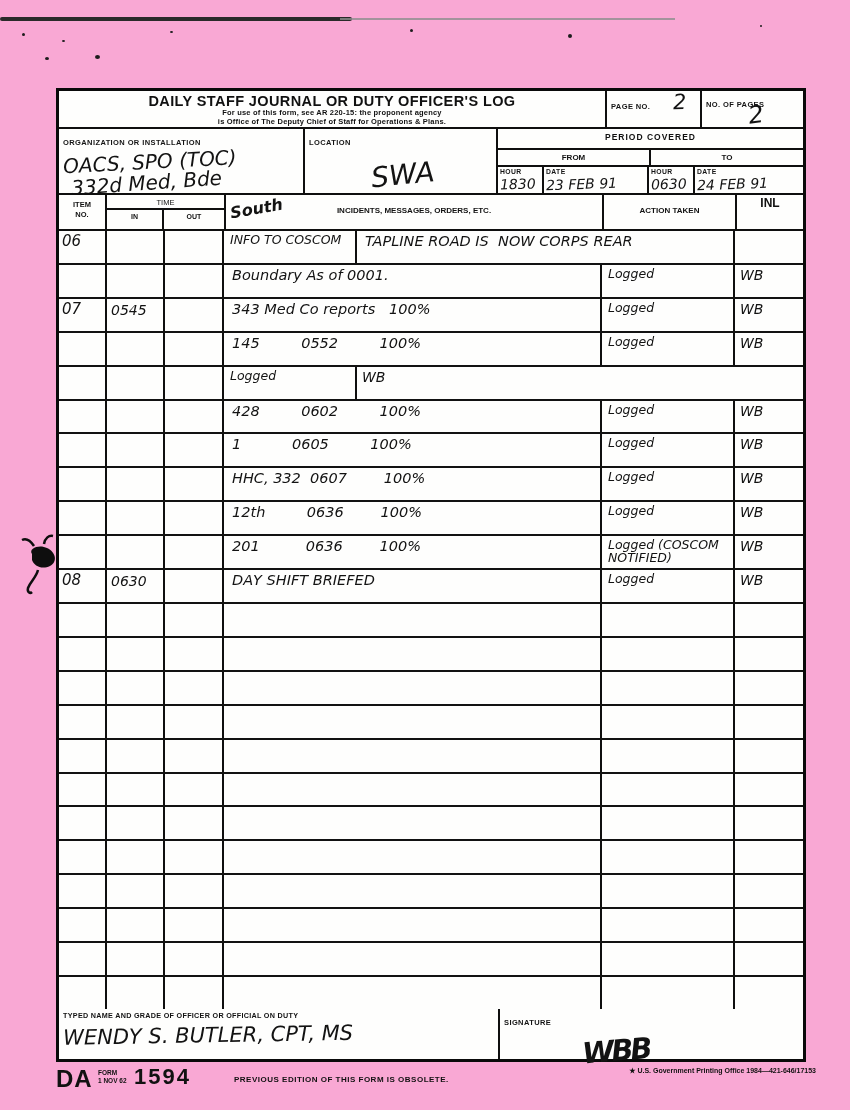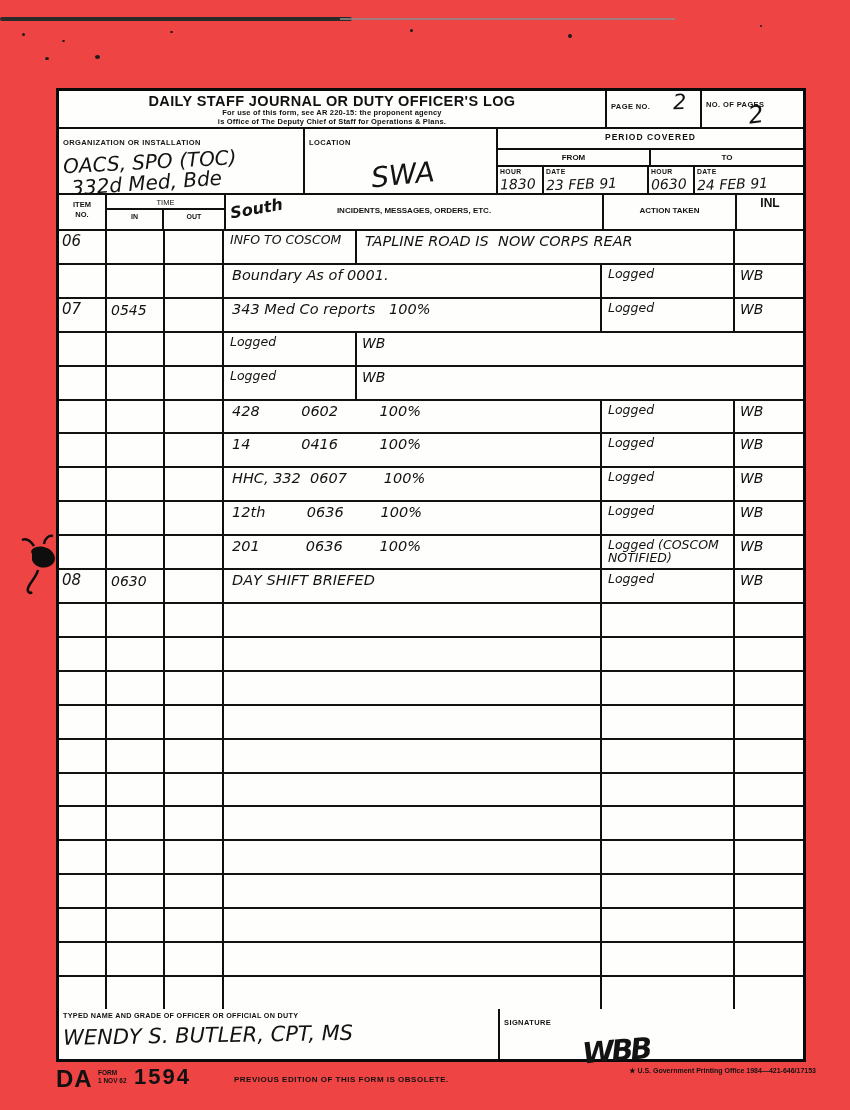--- a/index.html
+++ b/index.html
@@ -1,19 +1,19 @@
 <!DOCTYPE html>
 <html><head>
 <meta charset="utf-8">
 <style>
   html,body{margin:0;padding:0;}
   .page{
     position:relative;
     width:850px;height:1110px;
-    background:#ef4444;
+    background:#f9a8d4;
     font-family:"Liberation Sans",sans-serif;
     color:#111;
     overflow:hidden;
   }
   
   .scan-line-dark{position:absolute;top:17px;left:0;width:352px;height:4px;background:#2a2a2a;border-radius:2px;}
   .scan-line-faint{position:absolute;top:18px;left:340px;width:335px;height:2px;background:#8d8d8d;opacity:.8;}
   .speck{position:absolute;background:#1c1c1c;border-radius:50%;}
   .ink-blot{position:absolute;left:14px;top:532px;}
   
@@ -218,20 +218,21 @@
     <div class="cell c-out hw br"></div>
     <div class="cell c-incid hw br">343 Med Co reports   100%</div>
     <div class="cell c-action hw br">Logged</div>
     <div class="cell c-inl hw">WB</div>
   </div>
 
   <div class="trow">
     <div class="cell c-item hw br"></div>
     <div class="cell c-in hw br"></div>
     <div class="cell c-out hw br"></div>
+    <div class="cell c-incid hw br">145         0552         100%</div>
     <div class="cell c-action hw br">Logged</div>
     <div class="cell c-inl hw">WB</div>
   </div>
 
   <div class="trow">
     <div class="cell c-item hw br"></div>
     <div class="cell c-in hw br"></div>
     <div class="cell c-out hw br"></div>
     <div class="cell c-action hw br">Logged</div>
     <div class="cell c-inl hw">WB</div>
@@ -243,21 +244,21 @@
     <div class="cell c-out hw br"></div>
     <div class="cell c-incid hw br">428         0602         100%</div>
     <div class="cell c-action hw br">Logged</div>
     <div class="cell c-inl hw">WB</div>
   </div>
 
   <div class="trow">
     <div class="cell c-item hw br"></div>
     <div class="cell c-in hw br"></div>
     <div class="cell c-out hw br"></div>
-    <div class="cell c-incid hw br">14           0416         100%</div>
+    <div class="cell c-incid hw br">1           0605         100%</div>
     <div class="cell c-action hw br">Logged</div>
     <div class="cell c-inl hw">WB</div>
   </div>
 
   <div class="trow">
     <div class="cell c-item hw br"></div>
     <div class="cell c-in hw br"></div>
     <div class="cell c-out hw br"></div>
     <div class="cell c-incid hw br">HHC, 332  0607        100%</div>
     <div class="cell c-action hw br">Logged</div>

